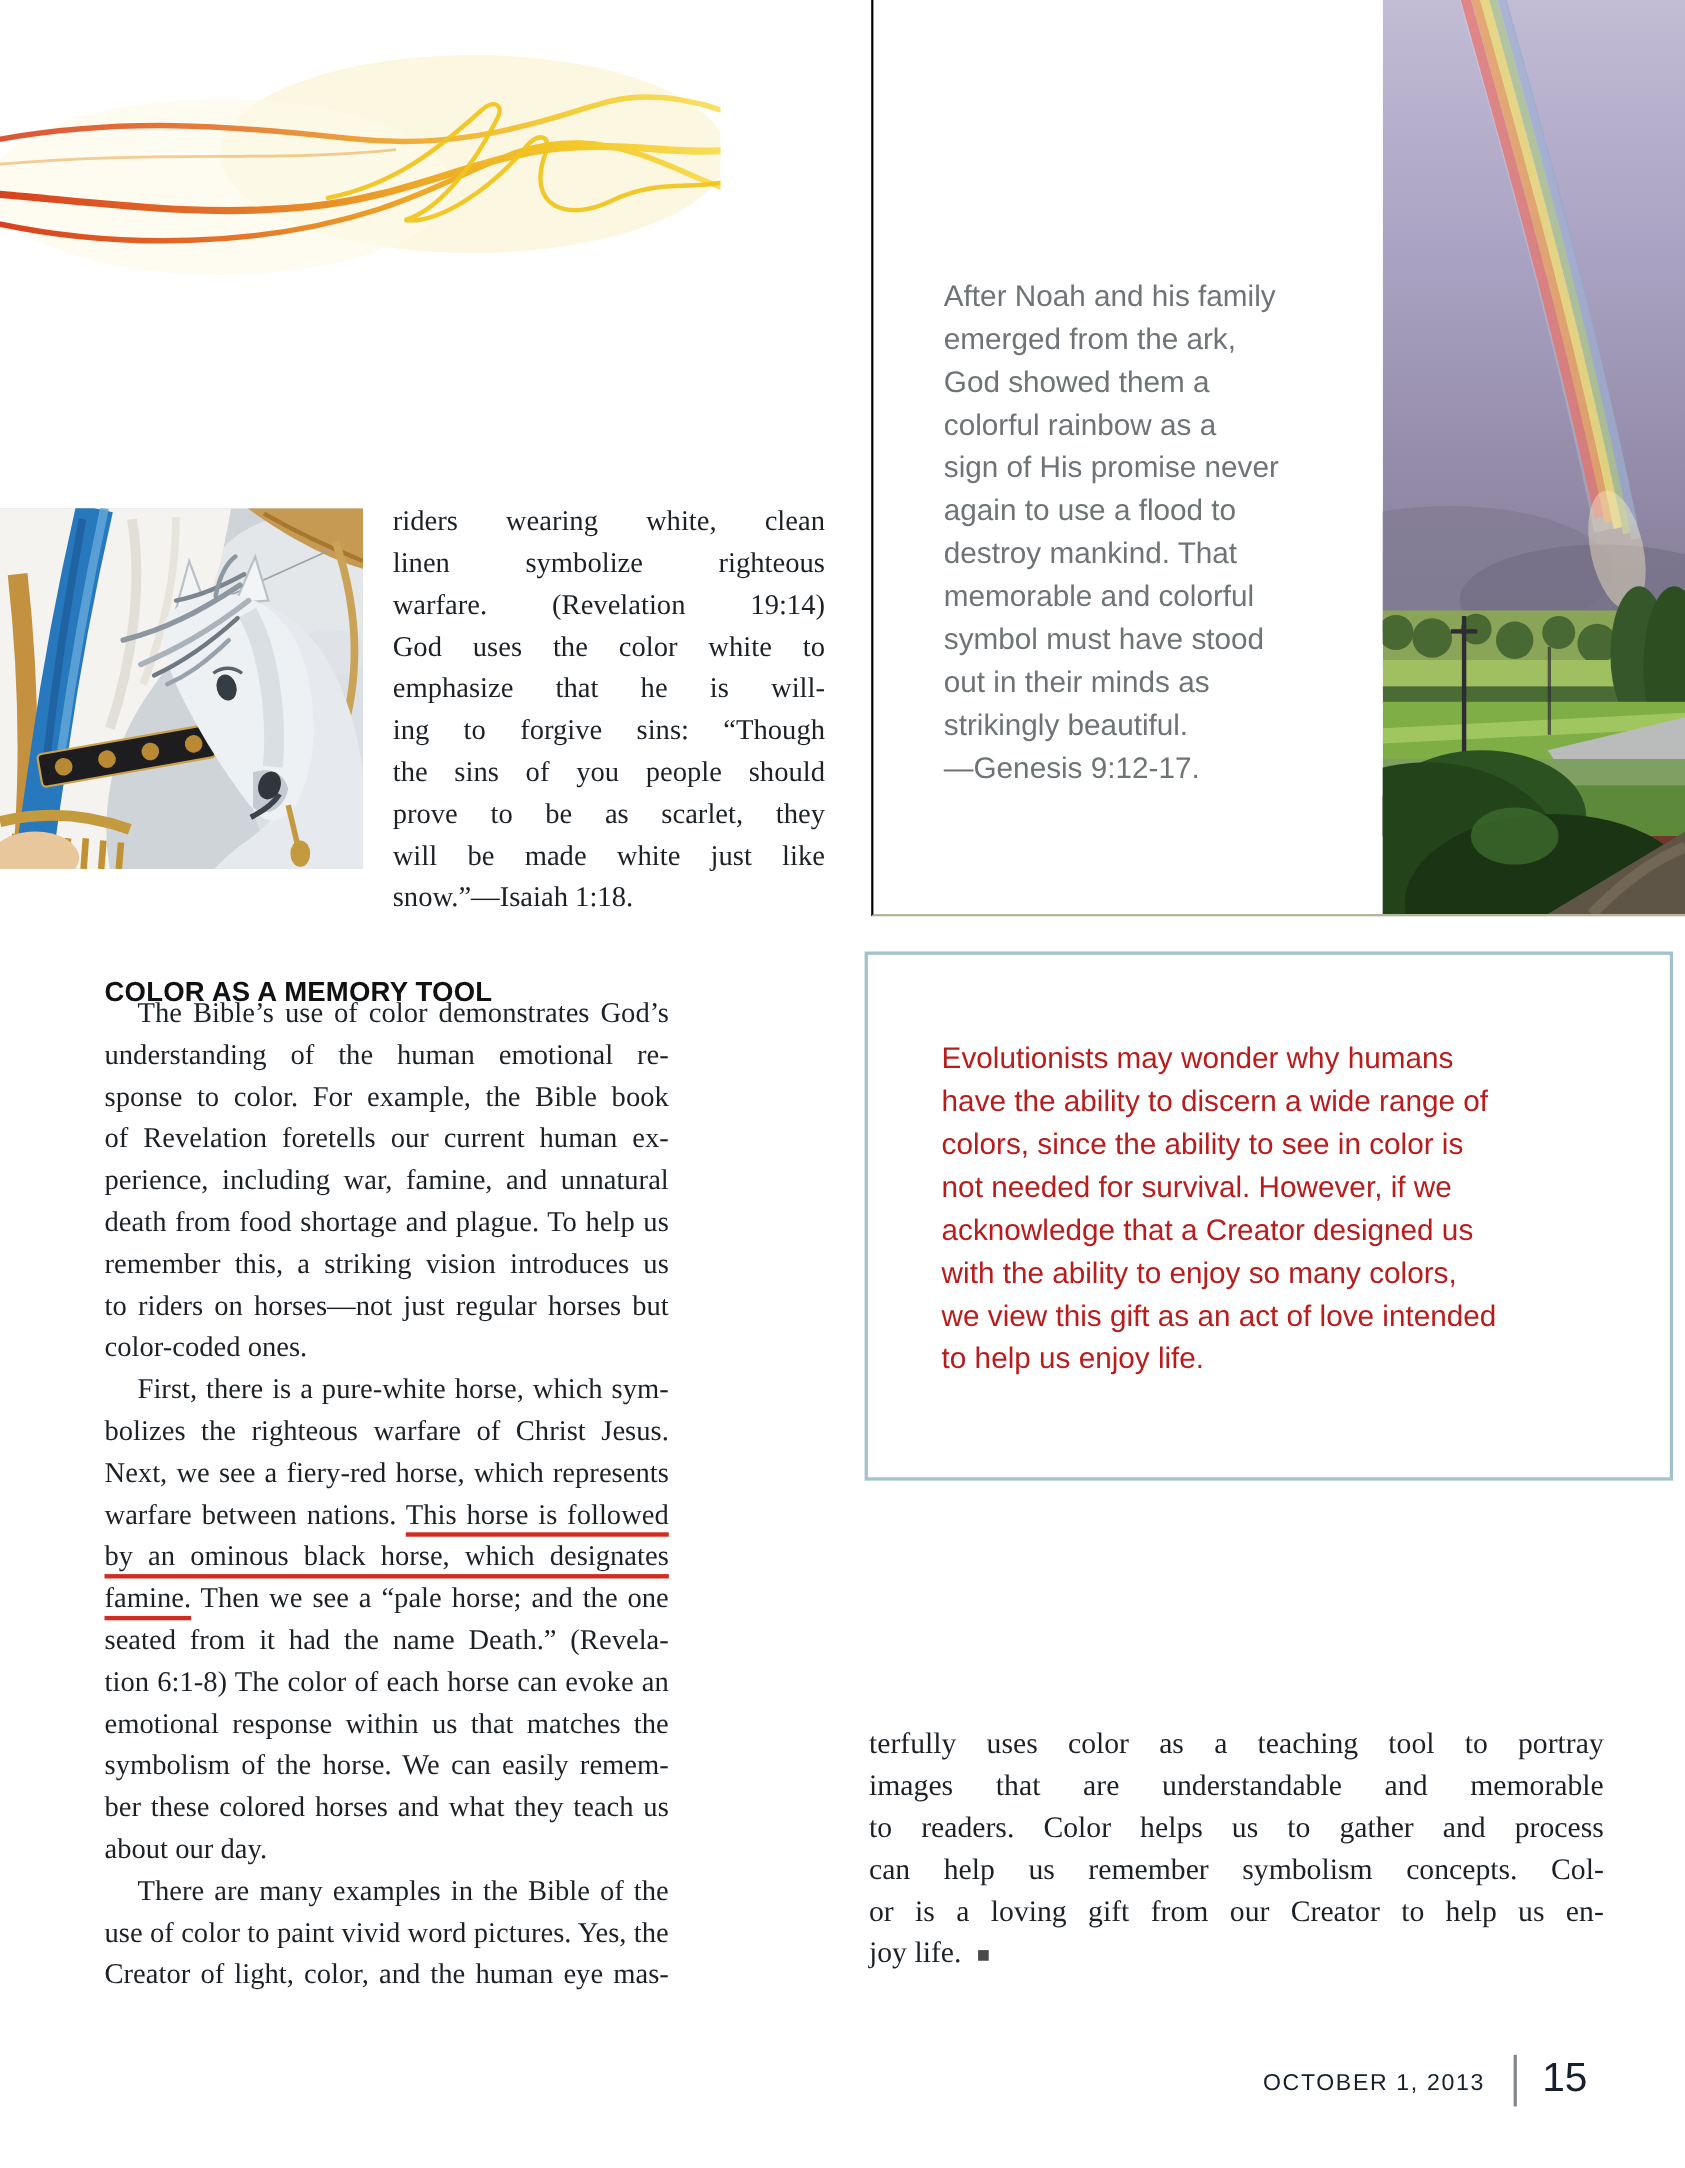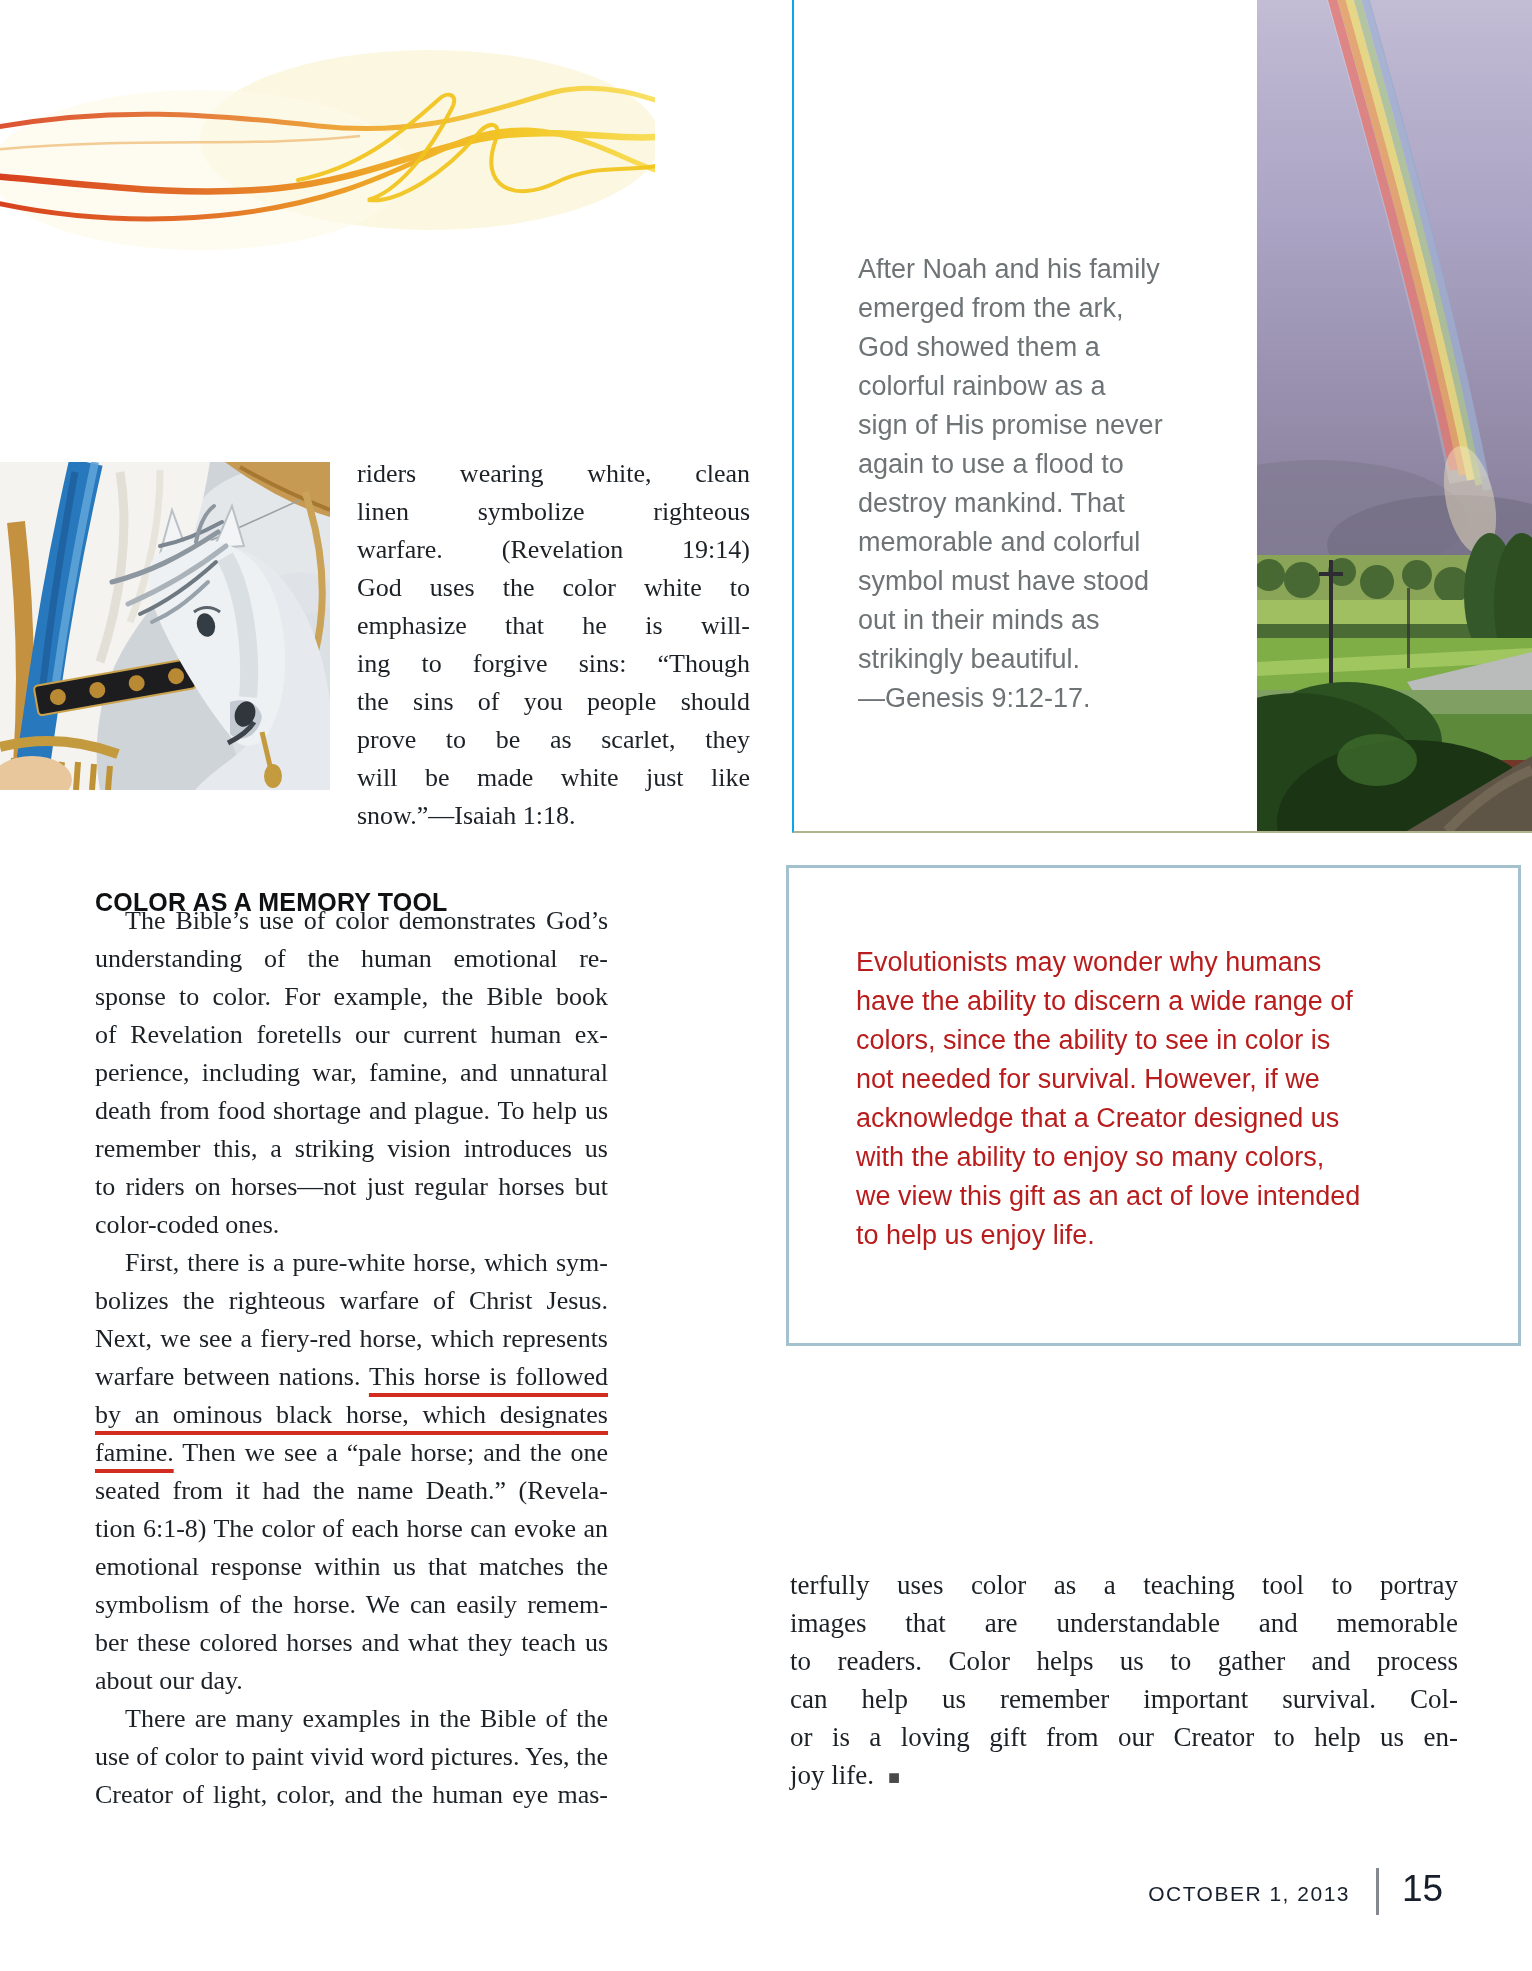--- a/index.html
+++ b/index.html
@@ -25,21 +25,21 @@
   
   #wrap-block{left:357px;top:455px;width:393px;font-size:26px;}
   #section-heading{
     left:95px;top:888px;font-family:"Liberation Sans",sans-serif;
     font-weight:bold;font-size:25px;letter-spacing:.2px;color:#0f1113;
   }
   #main-col{left:95px;top:902px;width:513px;font-size:26px;}
   
   #noah-box{
     left:792px;top:0;width:740px;height:833px;background:#fff;
-    border-left:2px solid #0ea5e9;border-bottom:2px solid #b0b38e;box-sizing:border-box;
+    border-left:2px solid #000000;border-bottom:2px solid #b0b38e;box-sizing:border-box;
   }
   #noah-text{
     position:absolute;left:64px;top:250px;width:420px;
     font-family:"Liberation Sans",sans-serif;font-size:27px;color:#6e7476;
   }
   #noah-text .tline{line-height:39px;text-align:left;text-align-last:left;}
   #rainbow-photo{position:absolute;right:0;top:0;width:275px;height:831px;}
   #evo-box{
     left:786px;top:865px;width:735px;height:481px;background:#fff;
     border:3px solid #a3c2cd;box-sizing:border-box;
@@ -289,21 +289,21 @@
         <div class="tline"><span>with the ability to enjoy so many colors,</span></div>
         <div class="tline"><span>we view this gift as an act of love intended</span></div>
         <div class="tline ragged"><span>to help us enjoy life.</span></div>
       </div>
   </div>
 
   <div id="right-col" class="abs">
       <div class="tline"><span>terfully uses color as a teaching tool to portray</span></div>
       <div class="tline"><span>images that are understandable and memorable</span></div>
       <div class="tline"><span>to readers. Color helps us to gather and process</span></div>
-      <div class="tline"><span>can help us remember important survival. Col-</span></div>
+      <div class="tline"><span>can help us remember symbolism concepts. Col-</span></div>
       <div class="tline"><span>or is a loving gift from our Creator to help us en-</span></div>
       <div class="tline ragged"><span>joy life.</span><span id="end-marker">■</span></div>
     </div>
 
   <div id="footer-date" class="abs">OCTOBER 1, 2013</div>
   <div id="footer-divider" class="abs"></div>
   <div id="footer-page" class="abs">15</div>
 
 </div>
 

